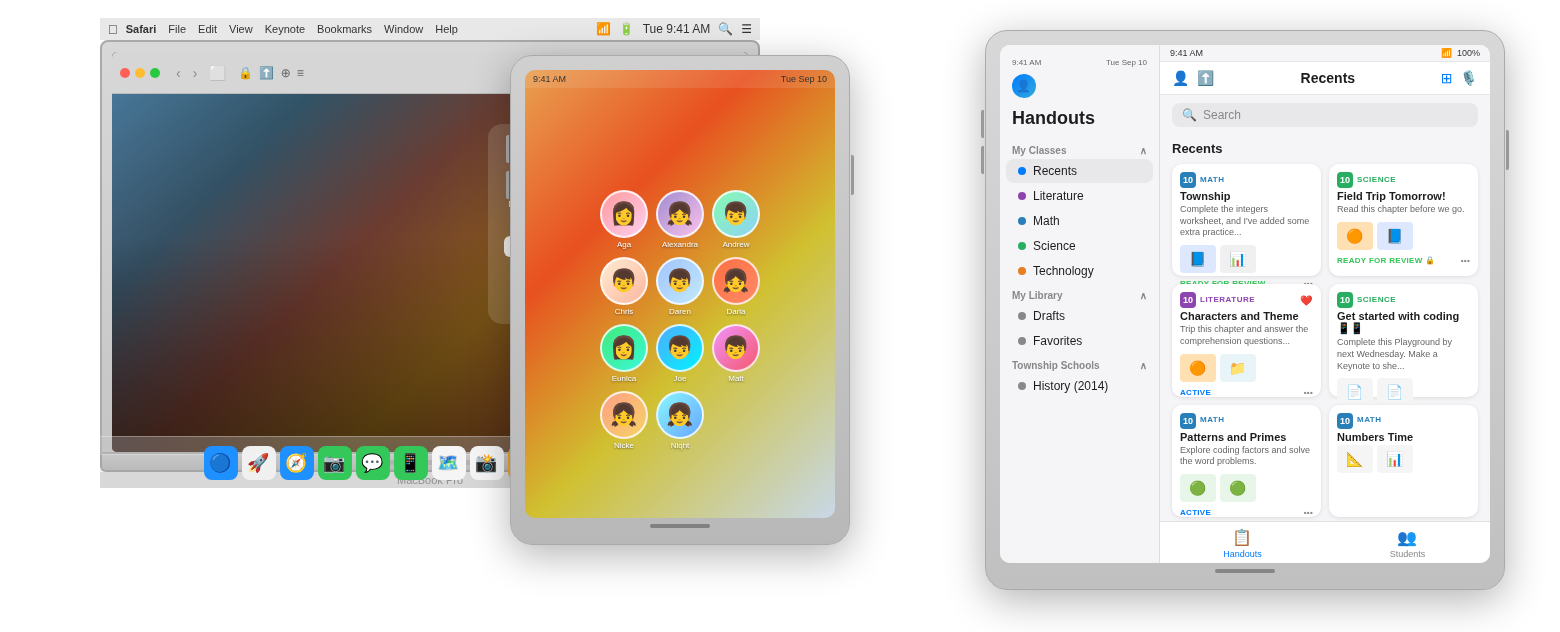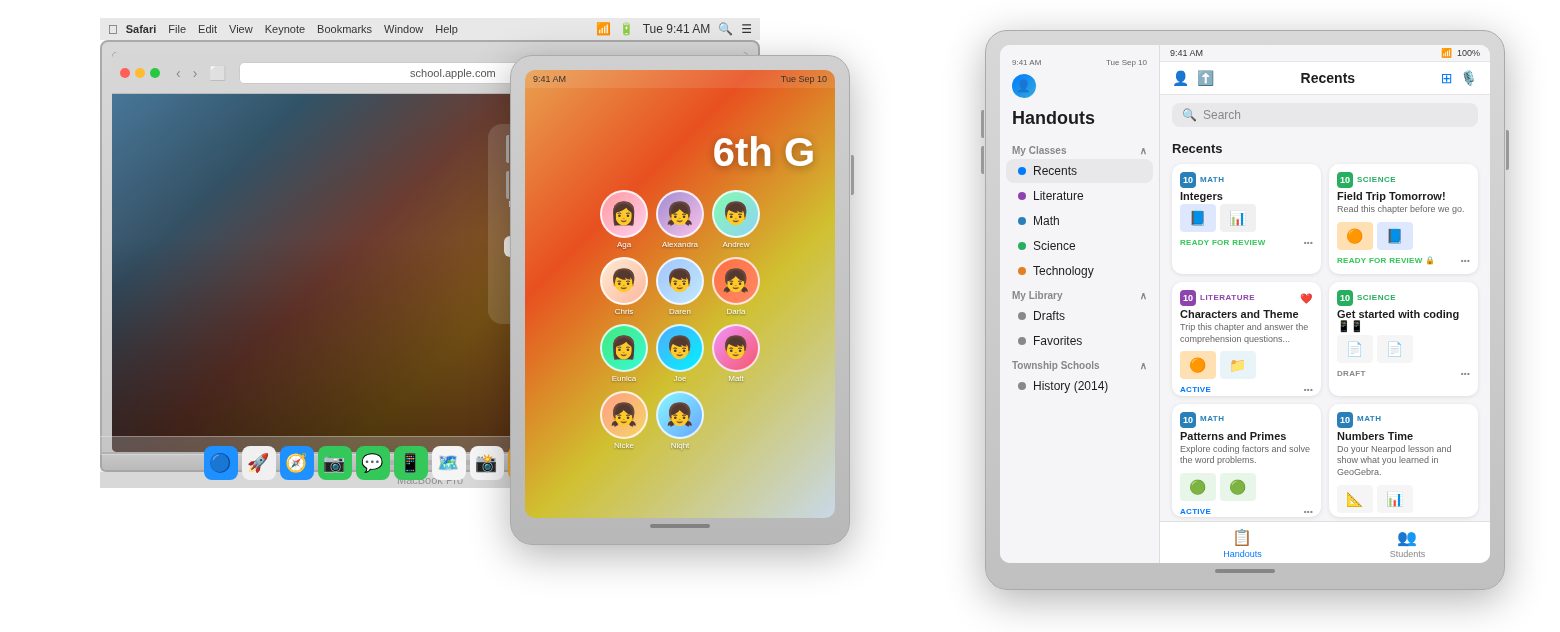--- a/index.html
+++ b/index.html
@@ -636,23 +636,20 @@
           <div class="traffic-lights">
             <div class="tl tl-red"></div>
             <div class="tl tl-yellow"></div>
             <div class="tl tl-green"></div>
           </div>
           <div class="safari-nav">
             <span class="safari-nav-btn">‹</span>
             <span class="safari-nav-btn">›</span>
             <span class="safari-nav-btn">⬜</span>
           </div>
-          <div class="safari-addressbar">
-            <span>school.apple.com</span>
-          </div>
           <div class="safari-controls">
             <span>🔒</span>
             <span>⬆️</span>
             <span>⊕</span>
             <span>≡</span>
           </div>
         </div>
 
         <div class="safari-content">
           <div class="safari-bg">
@@ -712,21 +709,20 @@
   <div class="ipad-left">
     <div class="ipad-shell">
       <div class="ipad-screen">
         <div class="ipad-left-content">
 
           <div class="ipad-statusbar">
             <span>9:41 AM</span>
             <span>Tue Sep 10</span>
           </div>
 
-          <div class="ipad-6th-grade">6th G</div>
 
           <div class="student-grid">
             <div class="student-avatar">
               <div class="avatar-circle" style="background:linear-gradient(135deg,#ff9a9e,#fecfef);">👩</div>
               <div class="avatar-name">Aga</div>
             </div>
             <div class="student-avatar">
               <div class="avatar-circle" style="background:linear-gradient(135deg,#a18cd1,#fbc2eb);">👧</div>
               <div class="avatar-name">Alexandra</div>
             </div>
@@ -876,21 +872,22 @@
 
               <div class="recents-section-label">Recents</div>
 
               <div class="recents-grid">
 
                 <div class="handout-card">
                   <div style="display:flex;align-items:center;gap:4px;margin-bottom:2px;">
                     <div style="width:16px;height:16px;border-radius:4px;background:#2980b9;color:white;font-size:9px;font-weight:700;display:flex;align-items:center;justify-content:center;">10</div>
                     <div class="card-subject-badge" style="color:#2980b9;">MATH</div>
                   </div>
-                  <div class="card-title">Integers</div>
+                  <div class="card-title">Township</div>
+                  <div class="card-desc">Complete the integers worksheet, and I've added some extra practice...</div>
                   <div class="card-thumbnails">
                     <div class="card-thumb" style="background:#dde8ff;">📘</div>
                     <div class="card-thumb" style="background:#f0f0f0;">📊</div>
                   </div>
                   <div class="card-status">
                     <span class="status-review">READY FOR REVIEW</span>
                     <span style="color:#888;">•••</span>
                   </div>
                 </div>
 
@@ -928,20 +925,21 @@
                     <span style="color:#888;">•••</span>
                   </div>
                 </div>
 
                 <div class="handout-card">
                   <div style="display:flex;align-items:center;gap:4px;margin-bottom:2px;">
                     <div style="width:16px;height:16px;border-radius:4px;background:#27ae60;color:white;font-size:9px;font-weight:700;display:flex;align-items:center;justify-content:center;">10</div>
                     <div class="card-subject-badge" style="color:#27ae60;">SCIENCE</div>
                   </div>
                   <div class="card-title">Get started with coding 📱📱</div>
+                  <div class="card-desc">Complete this Playground by next Wednesday. Make a Keynote to she...</div>
                   <div class="card-thumbnails">
                     <div class="card-thumb" style="background:#f5f5f5;">📄</div>
                     <div class="card-thumb" style="background:#f5f5f5;">📄</div>
                   </div>
                   <div class="card-status">
                     <span class="status-draft">DRAFT</span>
                     <span style="color:#888;">•••</span>
                   </div>
                 </div>
 
@@ -961,21 +959,20 @@
                     <span style="color:#888;">•••</span>
                   </div>
                 </div>
 
                 <div class="handout-card">
                   <div style="display:flex;align-items:center;gap:4px;margin-bottom:2px;">
                     <div style="width:16px;height:16px;border-radius:4px;background:#2980b9;color:white;font-size:9px;font-weight:700;display:flex;align-items:center;justify-content:center;">10</div>
                     <div class="card-subject-badge" style="color:#2980b9;">MATH</div>
                   </div>
                   <div class="card-title">Numbers Time</div>
-                  <div class="card-desc">Do your Nearpod lesson and show what you learned in GeoGebra.</div>
                   <div class="card-thumbnails">
                     <div class="card-thumb" style="background:#f5f5f5;">📐</div>
                     <div class="card-thumb" style="background:#f5f5f5;">📊</div>
                   </div>
                 </div>
 
               </div>
 
               <div class="bottom-tabs">
                 <div class="bottom-tab">

